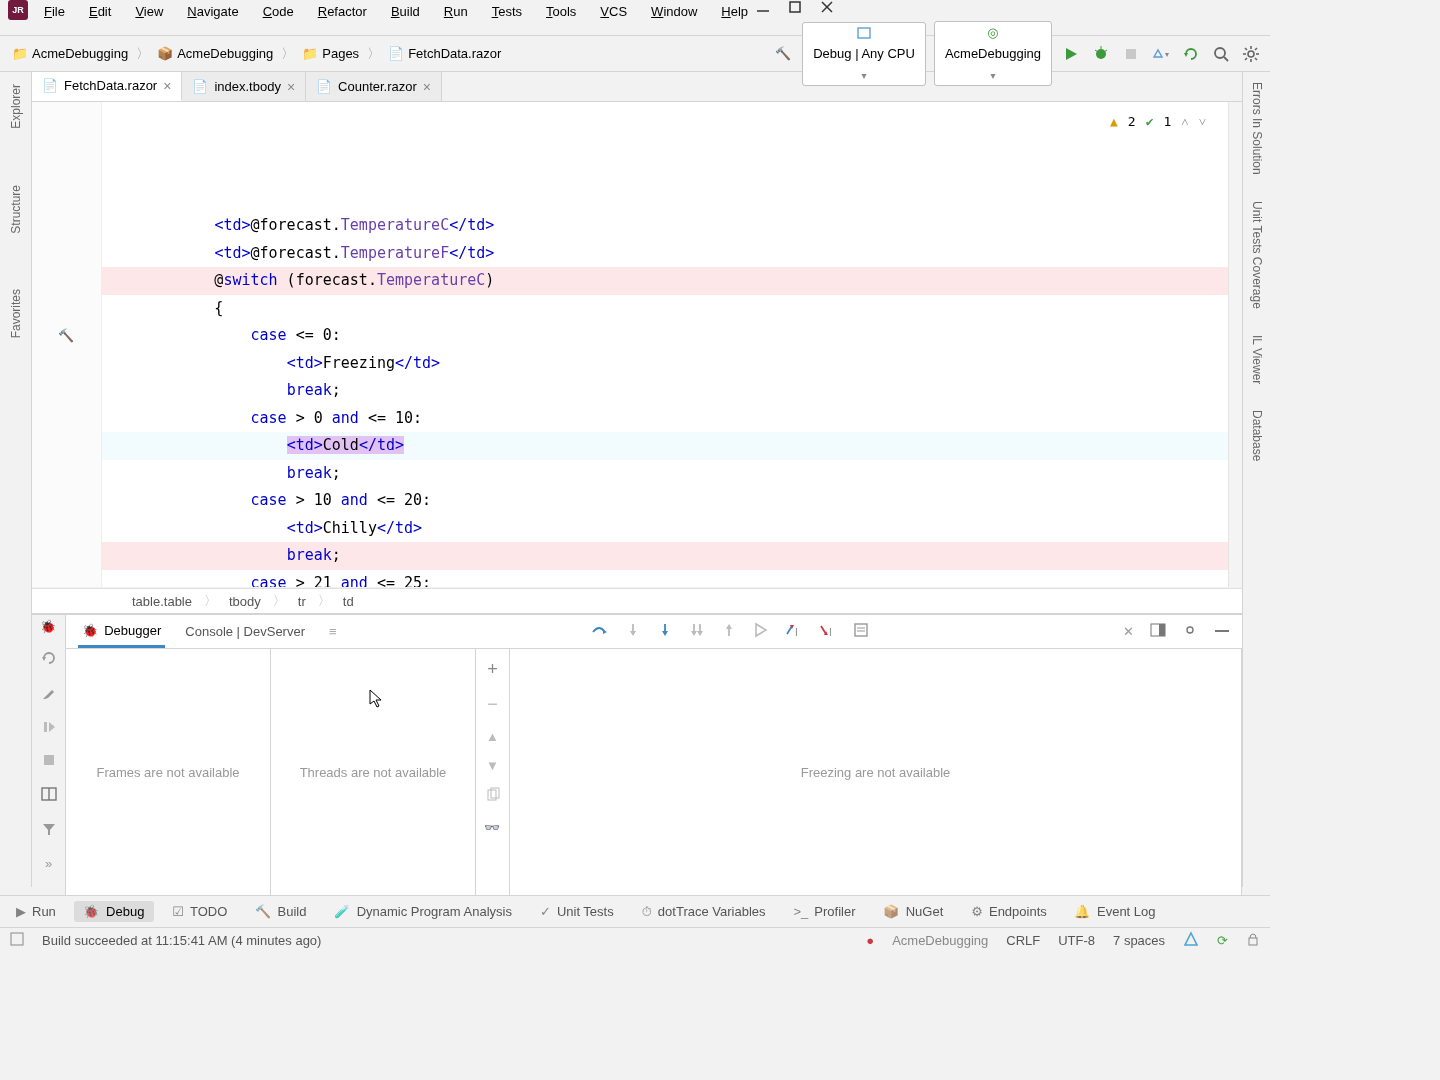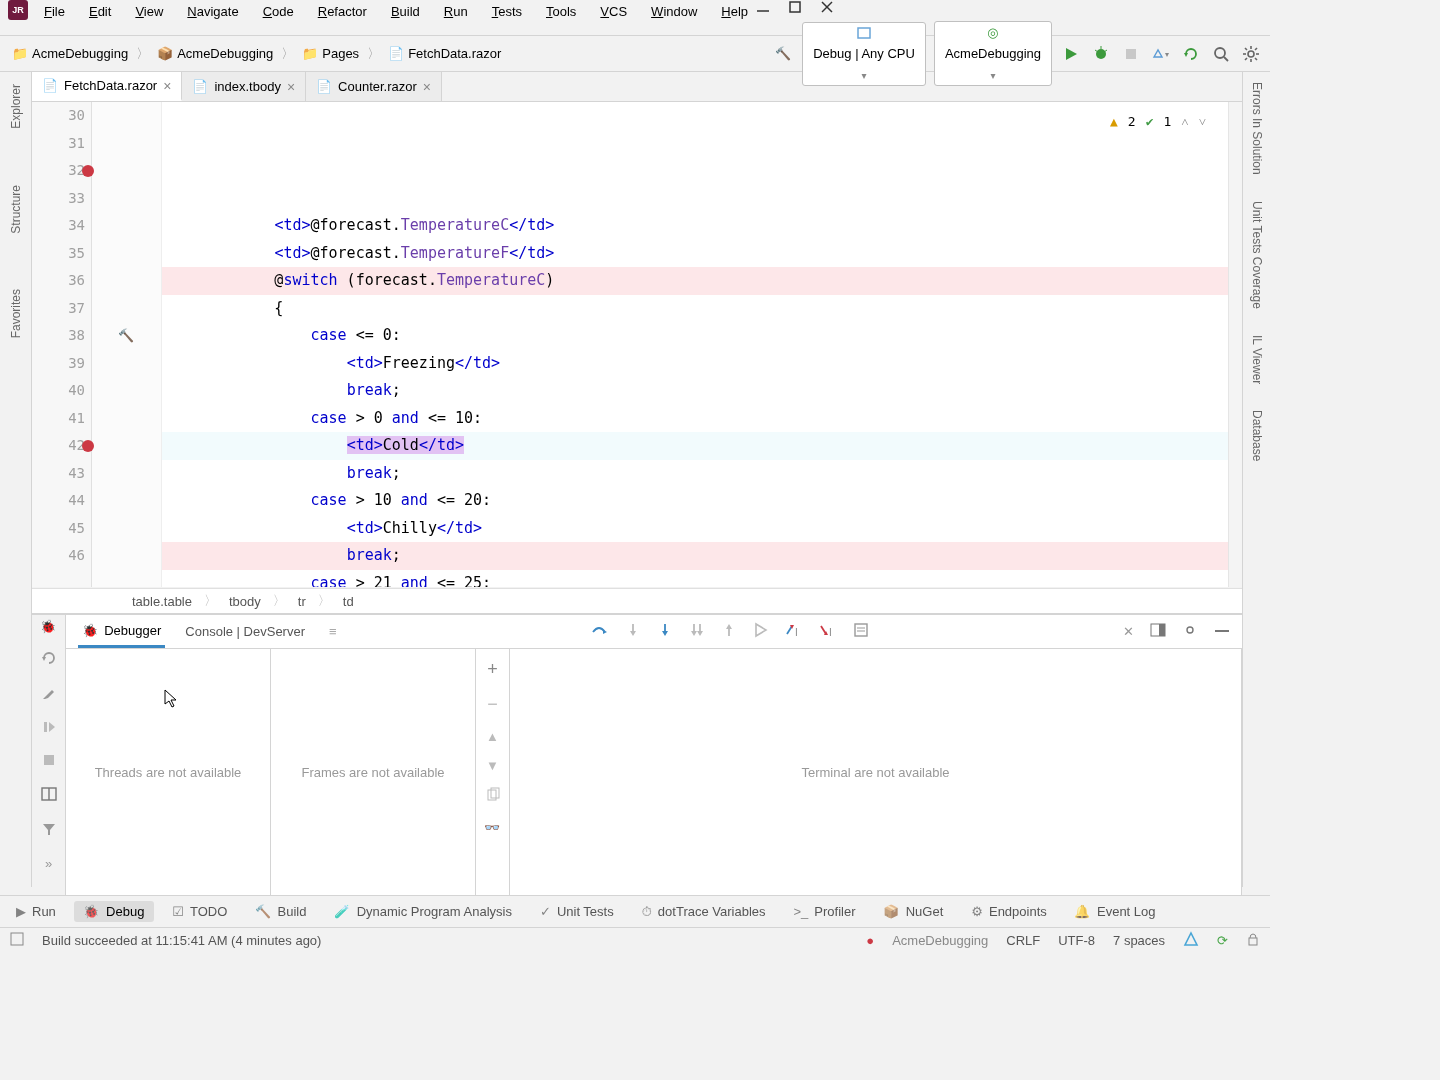--- a/index.html
+++ b/index.html
@@ -469,39 +469,20 @@
   </div>
 
 <div class="right-tools" id="right-tools">
     <div class="vlabel">Errors In Solution</div>
     <div class="vlabel">Unit Tests Coverage</div>
     <div class="vlabel">IL Viewer</div>
     <div class="vlabel">Database</div>
   </div>
 
 <div class="main">
-  <div class="gutter" id="gutter">
-      <div class="ln">30</div>
-      <div class="ln">31</div>
-      <div class="ln bp">32</div>
-      <div class="ln">33</div>
-      <div class="ln">34</div>
-      <div class="ln">35</div>
-      <div class="ln">36</div>
-      <div class="ln">37</div>
-      <div class="ln">38</div>
-      <div class="ln">39</div>
-      <div class="ln">40</div>
-      <div class="ln">41</div>
-      <div class="ln bp">42</div>
-      <div class="ln">43</div>
-      <div class="ln">44</div>
-      <div class="ln">45</div>
-      <div class="ln">46</div>
-    </div>
   <div class="gutter2" id="gutter2">
       <div class="g2row"></div>
       <div class="g2row"></div>
       <div class="g2row"></div>
       <div class="g2row"></div>
       <div class="g2row"></div>
       <div class="g2row"></div>
       <div class="g2row"></div>
       <div class="g2row"></div>
       <div class="g2row">
@@ -623,42 +604,42 @@
             <rect x="9" y="1" width="6" height="12" fill="#777"></rect>
           </svg></span>
       <span><svg width="16" height="16">
             <circle cx="8" cy="8" r="3" fill="none" stroke="#777" stroke-width="1.4"></circle>
           </svg></span>
       <span><svg width="16" height="10">
             <line x1="1" y1="5" x2="15" y2="5" stroke="#777" stroke-width="2"></line>
           </svg></span>
     </div>
     <div class="debug-content">
+      <div class="dcol dcol2">
+        <span>Frames are not available</span>
+      </div>
       <div class="dcol dcol1">
         <span>Threads are not available</span>
         <svg class="cursor-arrow" width="16" height="20">
             <polygon points="1,1 1,15 5,12 8,18 10,17 7,11 12,11" fill="#fff" stroke="#000" stroke-width="1"></polygon>
           </svg>
-      </div>
-      <div class="dcol dcol2">
-        <span>Frames are not available</span>
       </div>
       <div class="dcol-btns">
         <span style="color:#888;font-size:18px">+</span>
         <span style="color:#bbb;font-size:18px">−</span>
         <span style="color:#bbb">▲</span>
         <span style="color:#bbb">▼</span>
         <span><svg width="16" height="16">
               <rect x="3" y="3" width="8" height="10" fill="none" stroke="#bbb"></rect>
               <rect x="6" y="1" width="8" height="10" fill="none" stroke="#bbb"></rect>
             </svg></span>
         <span style="color:#bbb">👓</span>
       </div>
       <div class="dcol dcol3">
-        <span>Terminal are not available</span>
+        <span>Freezing are not available</span>
       </div>
     </div>
   </div>
 </div>
 
 <div class="bottom-bar" id="bottombar">
     <div class="bbtn">
       <span style="opacity:.7">▶</span>
       <span>Run</span>
     </div>

